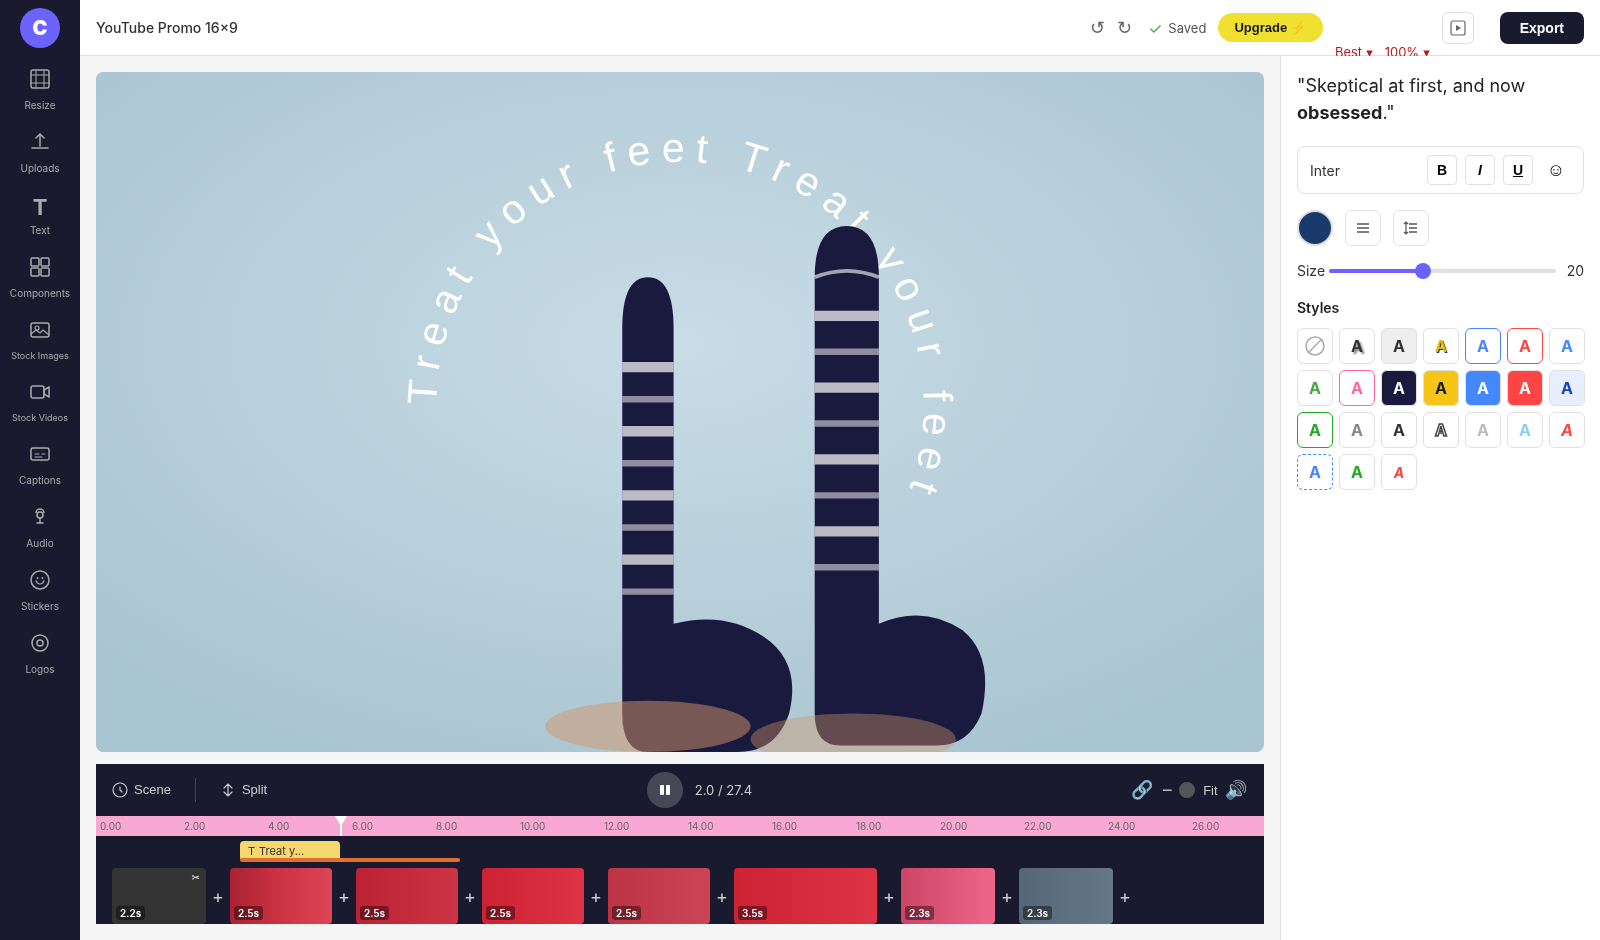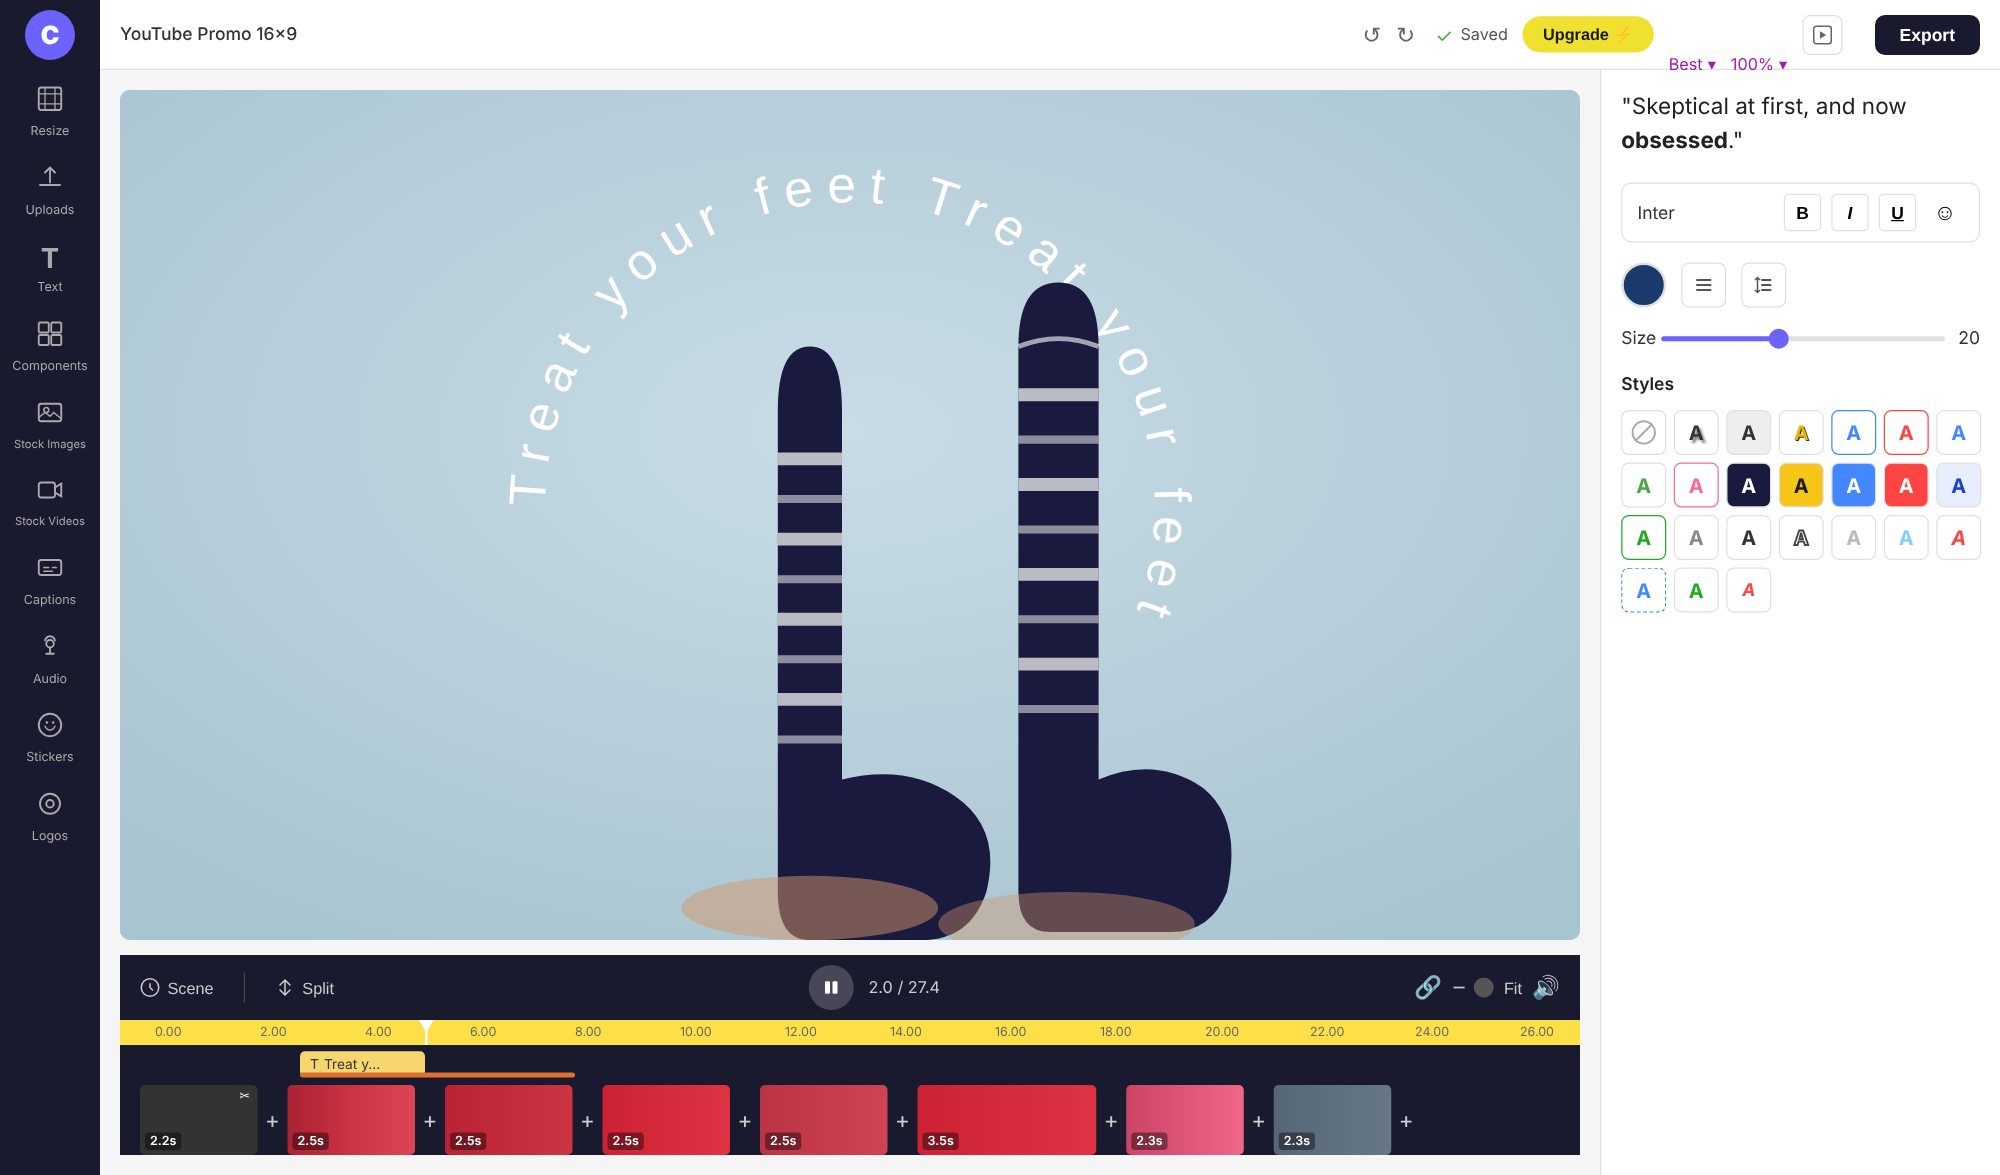--- a/index.html
+++ b/index.html
@@ -70,21 +70,21 @@
     .saved-check { color: #4caf50; font-size: 16px; }
     .upgrade-btn {
       background: #f0e030;
       border: none; border-radius: 20px;
       padding: 7px 16px; font-size: 13px; font-weight: 700;
       cursor: pointer; display: flex; align-items: center; gap: 4px;
       color: #1a1a1a;
     }
     .quality-select {
       display: flex; align-items: center; gap: 4px;
-      font-size: 13px; color: #a21caf; cursor: pointer; margin-top: 48px;
+      font-size: 13px; color: #b91c1c; cursor: pointer; margin-top: 48px;
     }
     .preview-btn {
       width: 32px; height: 32px; border: 1px solid #ddd; border-radius: 6px;
       background: white; cursor: pointer;
       display: flex; align-items: center; justify-content: center; font-size: 16px;
     }
     .export-btn {
       background: #1a1a2e; color: white;
       border: none; border-radius: 8px;
       padding: 8px 20px; font-size: 14px; font-weight: 600;
@@ -146,21 +146,21 @@
 
     .timeline-controls {
       display: flex;
       align-items: center;
       padding: 0 16px;
       gap: 16px;
       margin-bottom: 8px;
     }
 
     .scene-btn, .split-btn {
-      display: flex; align-items: center; gap: 6px;
+      display: flex; align-items: flex-start; gap: 6px;
       background: none; border: none; color: #ccc; font-size: 13px; cursor: pointer;
     }
 
     .playback-controls {
       flex: 1; display: flex; align-items: center; justify-content: center; gap: 12px;
     }
 
     .play-pause-btn {
       width: 36px; height: 36px; border: none; border-radius: 50%;
       background: rgba(255,255,255,0.2); color: white; font-size: 16px; cursor: pointer;
@@ -172,24 +172,24 @@
     .timeline-right {
       display: flex; align-items: center; gap: 8px;
     }
 
     .timeline-zoom { display: flex; align-items: center; gap: 6px; }
     .fit-btn { color: #ccc; font-size: 13px; cursor: pointer; background: none; border: none; }
     .volume-btn { color: #ccc; font-size: 18px; background: none; border: none; cursor: pointer; }
 
     .timeline-ruler {
       height: 20px;
-      background: #fde047;
-      display: flex;
-      align-items: center;
-      padding: 0 28px;
+      background: #f9a8d4;
+      display: flex;
+      align-items: center;
+      padding: 0 4px;
       font-size: 10px;
       color: #666;
       position: relative;
       overflow: hidden;
     }
 
     .ruler-marks {
       display: flex;
       gap: 0;
       width: 100%;

